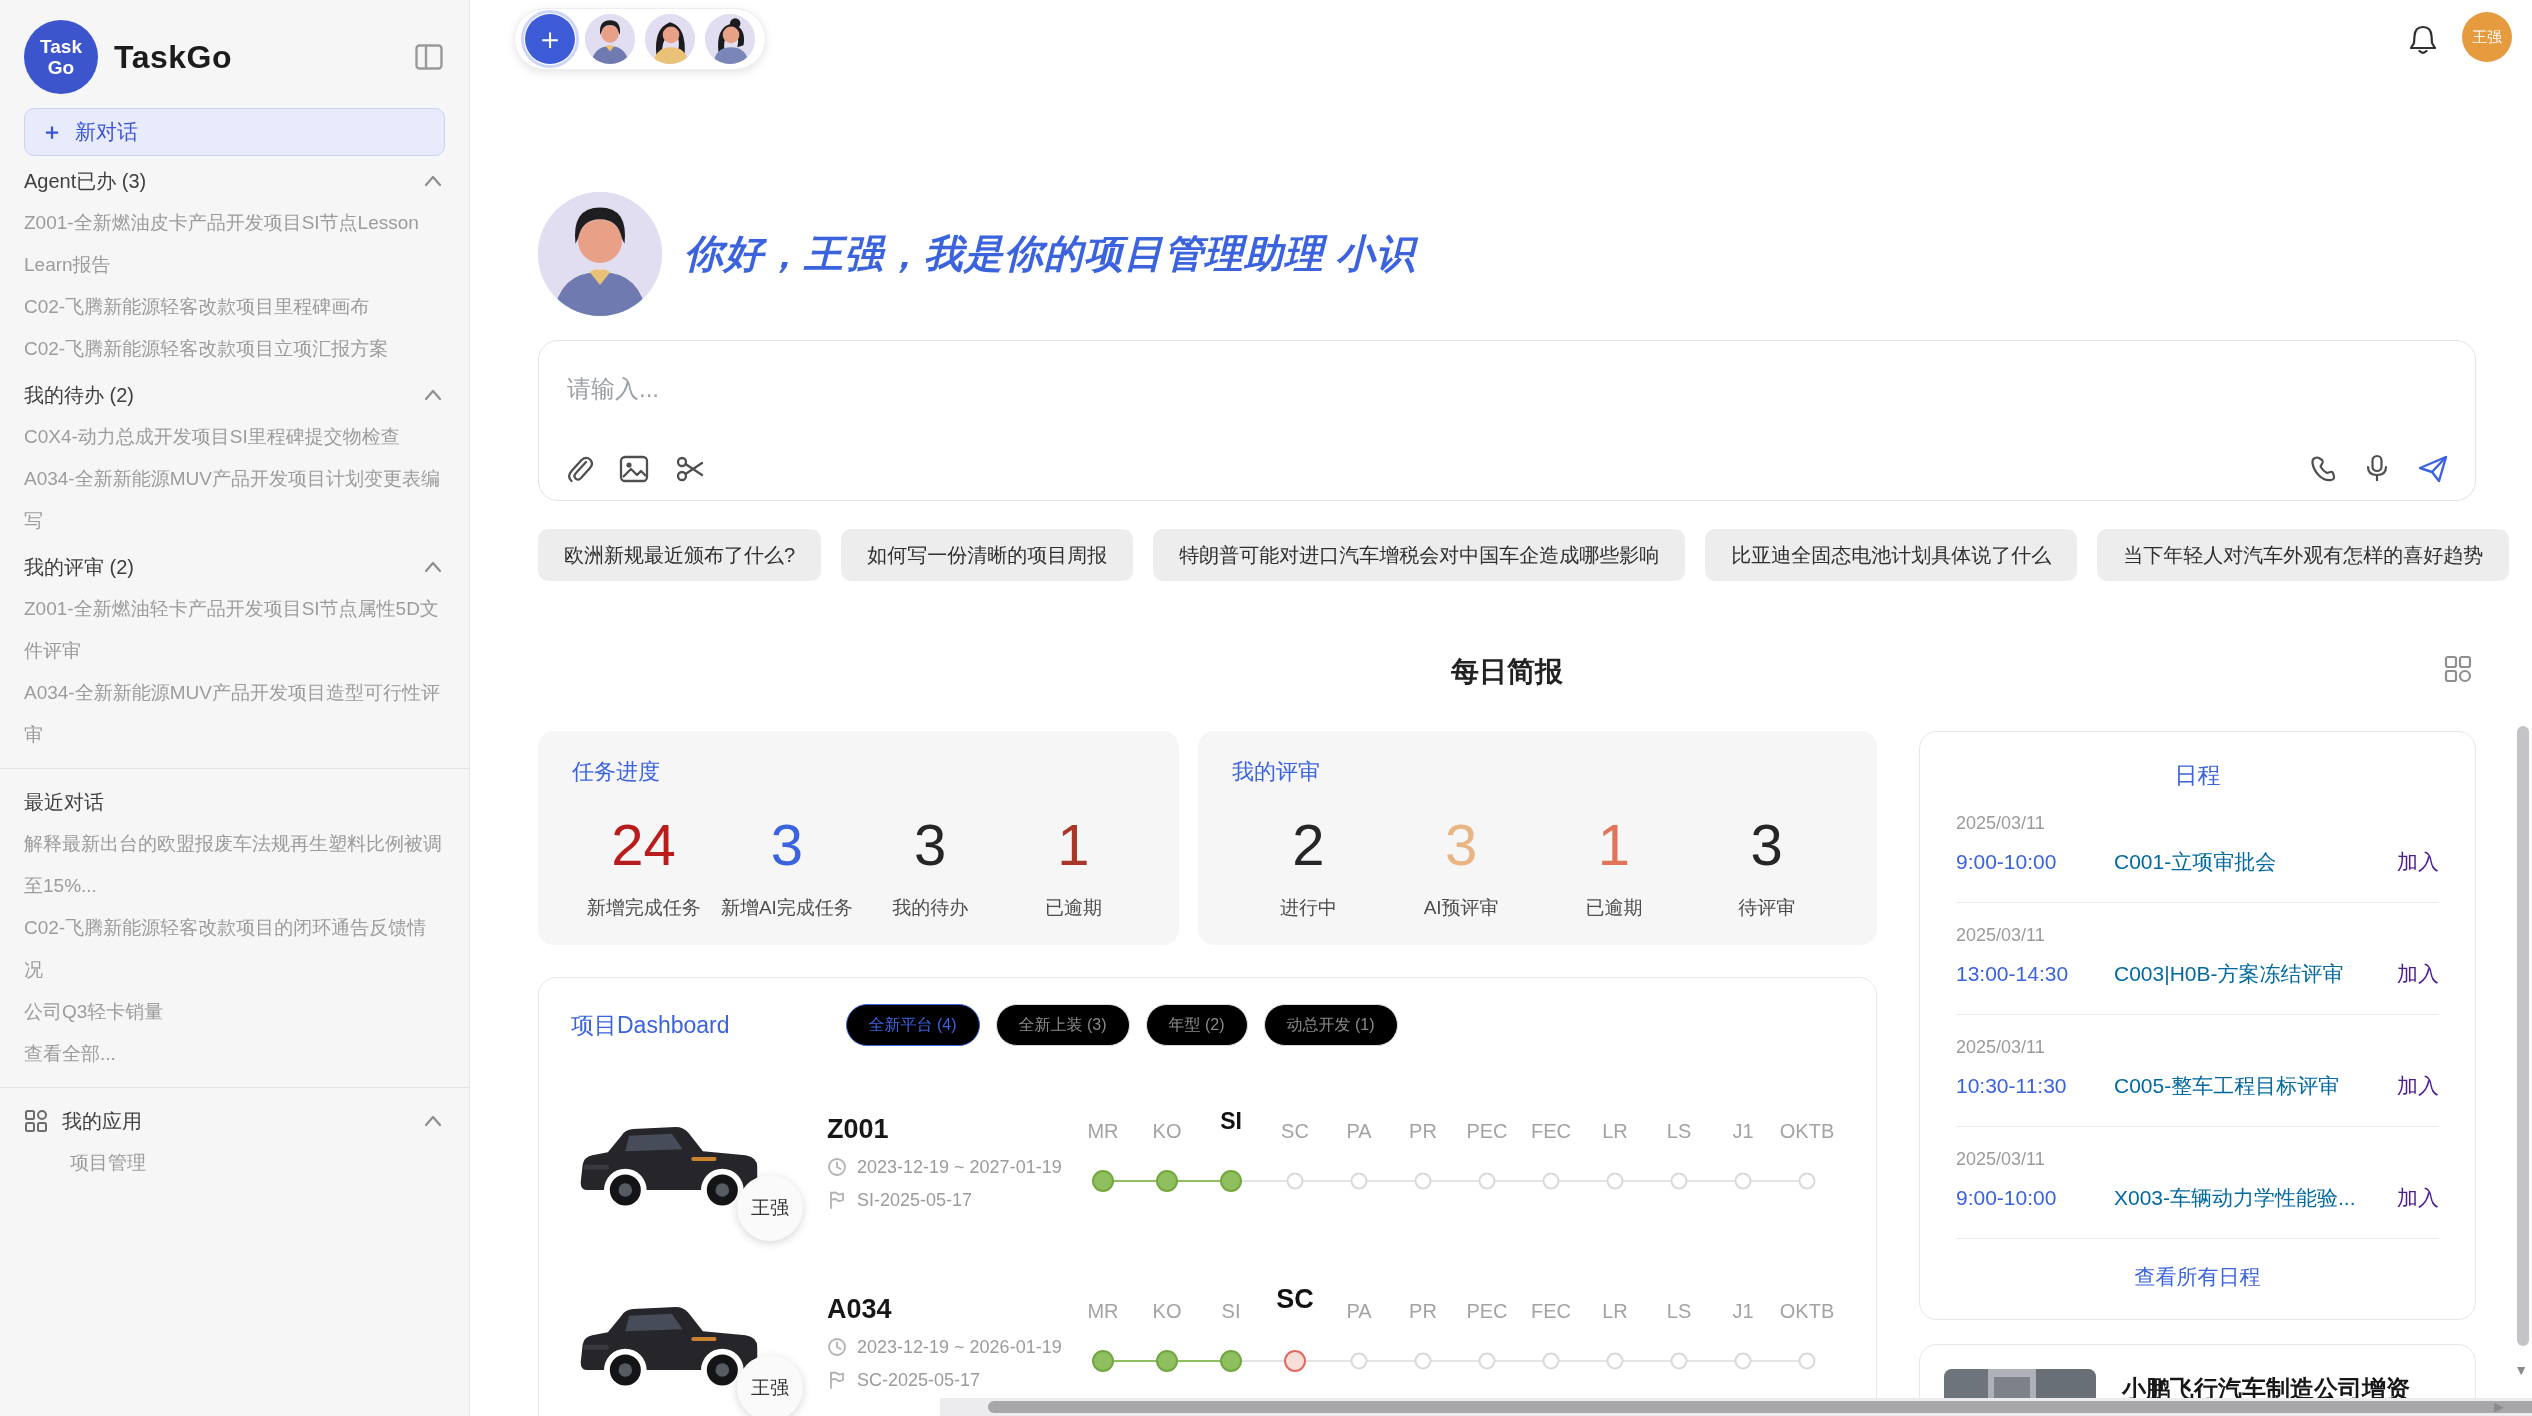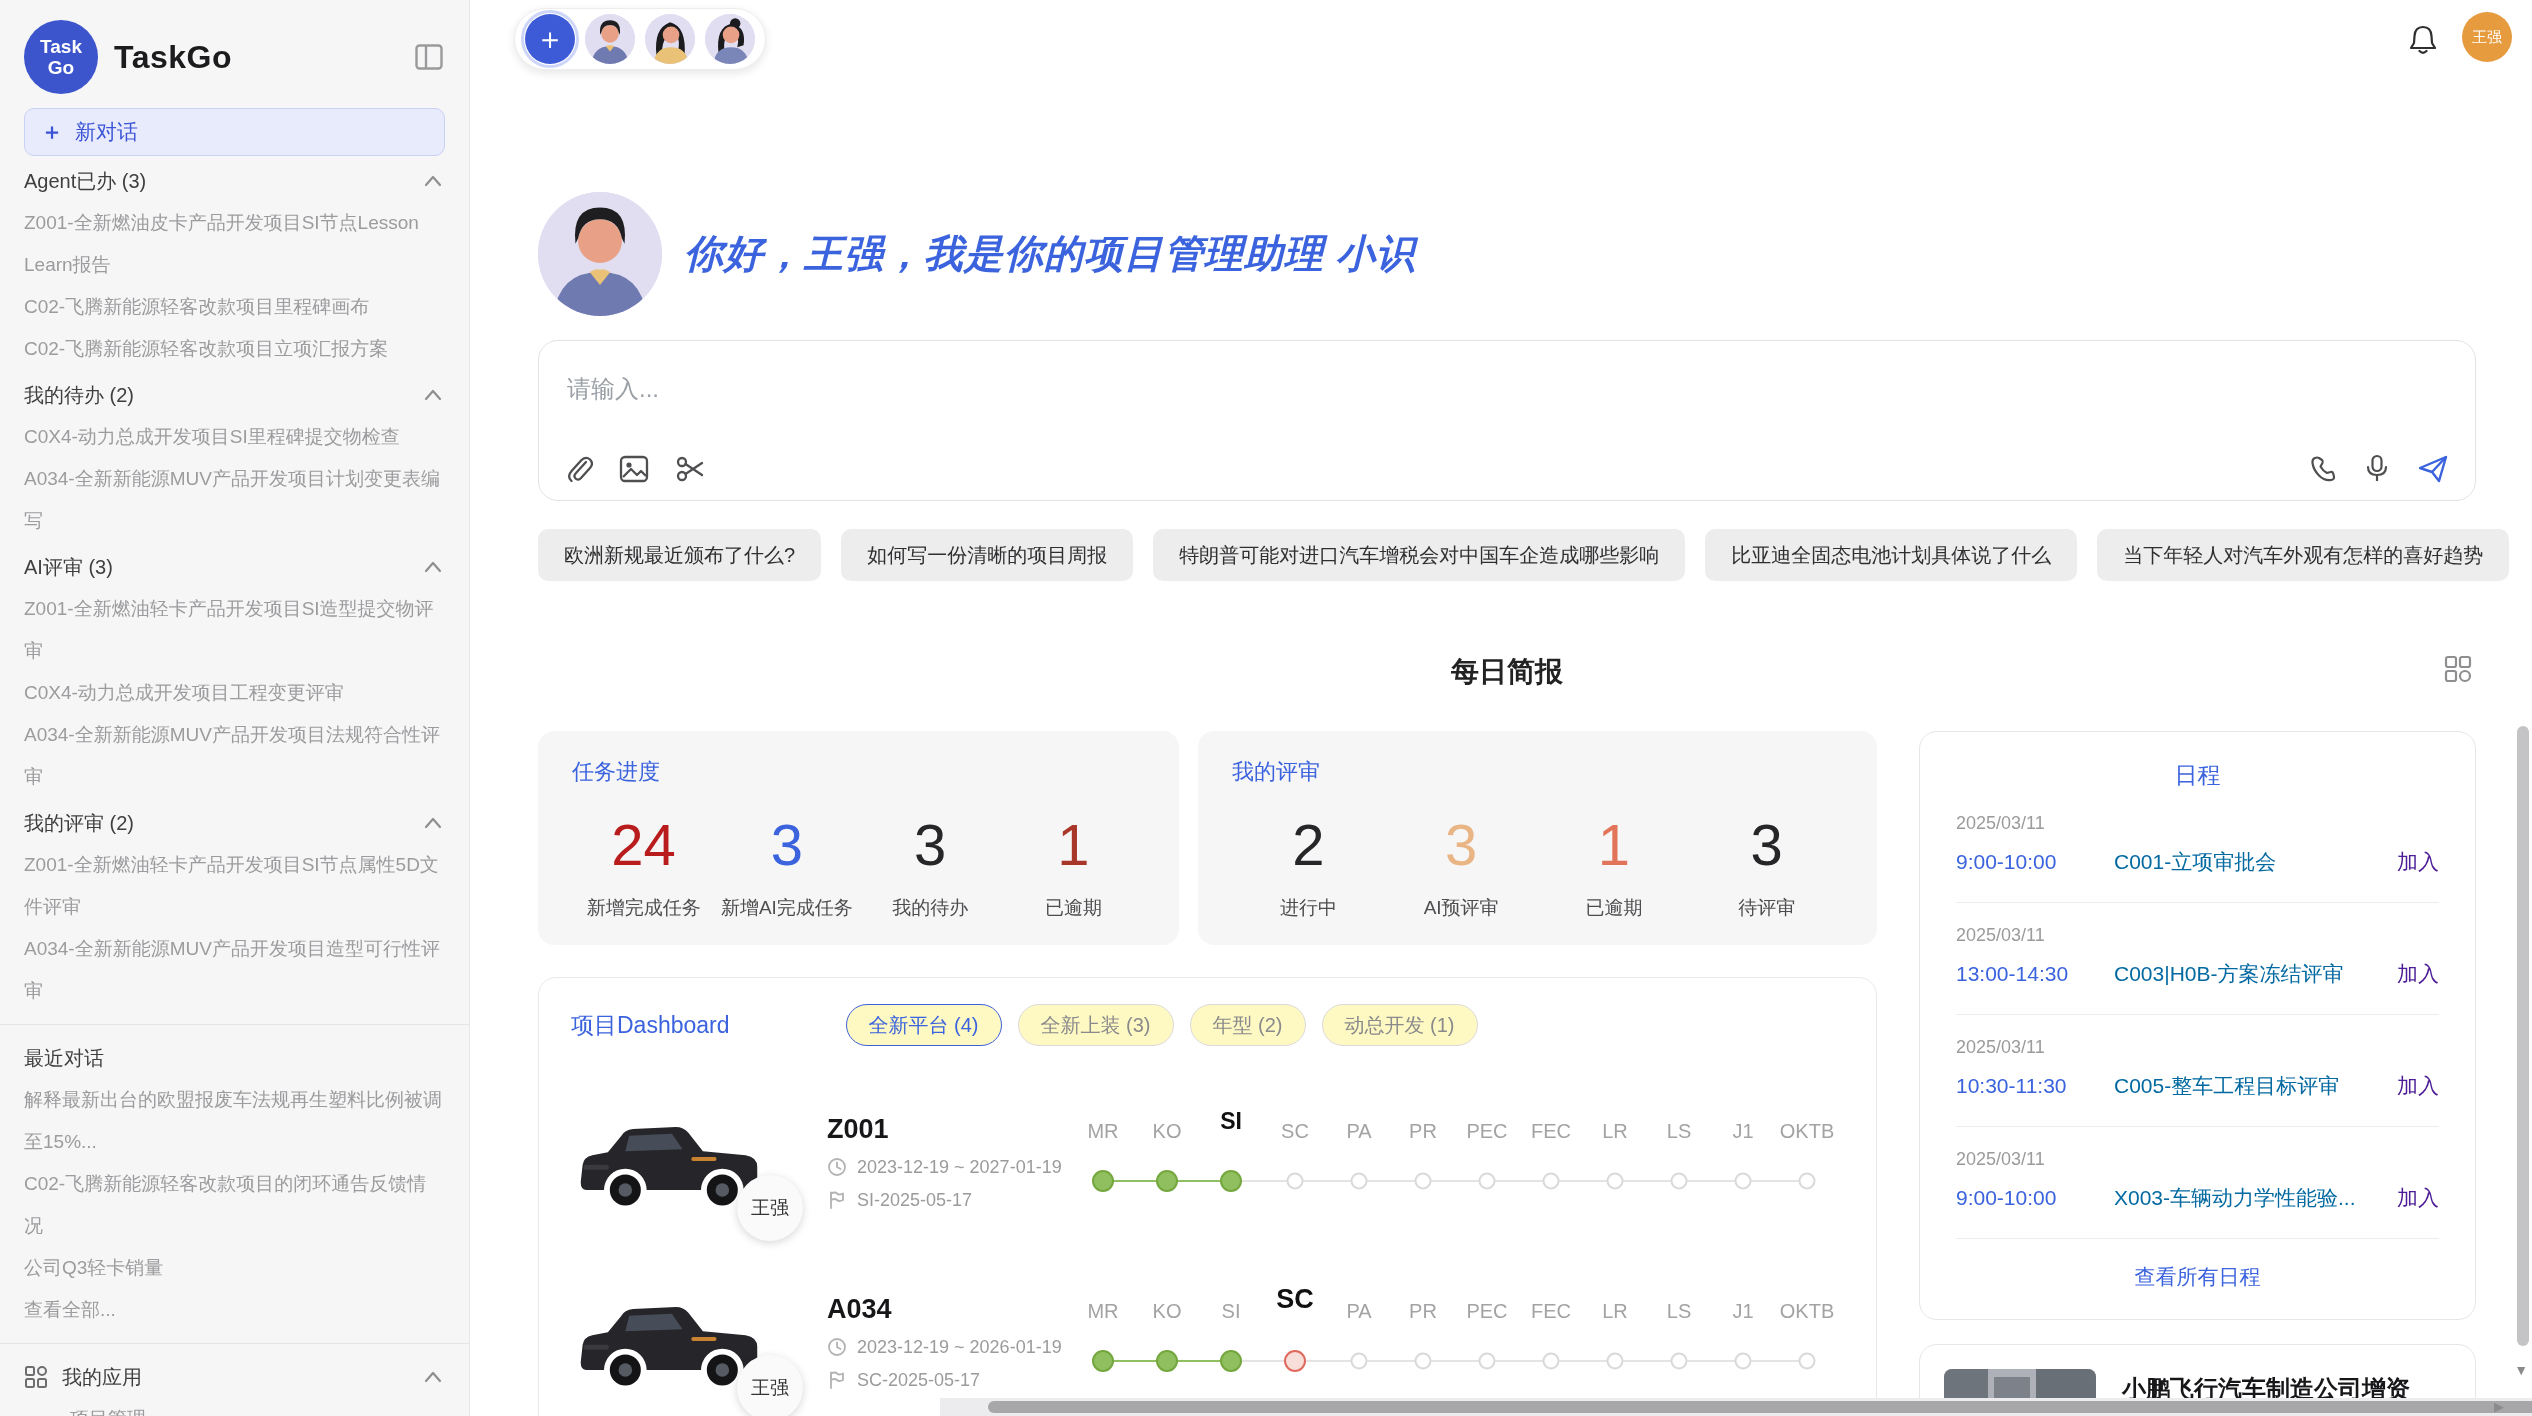--- a/index.html
+++ b/index.html
@@ -68,22 +68,22 @@
   .stat-title{color:#3b63dd;font-size:22px;}
   .stat-cols{display:flex;margin-top:26px;}
   .stat-col{flex:1;text-align:center;}
   .stat-val{font-size:58px;font-weight:500;line-height:64px;}
   .stat-label{margin-top:18px;font-size:19px;color:#4d4d4f;}
 
   .dash-card{margin-top:32px;border:1.5px solid #e8e8e9;border-radius:18px;padding:26px 32px;height:560px;background:#fff;}
   .dash-head{display:flex;align-items:center;}
   .dash-title{color:#3b63dd;font-size:23px;}
   .filters{display:flex;gap:16px;margin-left:116px;}
-  .filter-chip{height:42px;border-radius:999px;border:1.5px solid #dadadc;color:#8a8a8c;font-size:20px;
-               padding:10px 22px;display:flex;align-items:center;background:#fef9c3;cursor:pointer;}
+  .filter-chip{height:42px;border-radius:999px;border:1.5px solid #dadadc;color:#8a8a8c;font-size:16px;
+               padding:10px 22px;display:flex;align-items:center;background:#000000;cursor:pointer;}
   .filter-chip.active{border-color:#3b63dd;color:#3b63dd;}
 
   .proj-row{display:flex;align-items:center;margin-top:52px;}
   .truck-wrap{position:relative;width:206px;flex-shrink:0;}
   .owner-badge{position:absolute;right:-26px;bottom:-22px;width:66px;height:66px;border-radius:50%;background:#fafafa;
                box-shadow:0 2px 8px rgba(0,0,0,.16);display:flex;align-items:center;justify-content:center;
                font-size:19px;color:#333;}
   .proj-info{width:252px;margin-left:50px;flex-shrink:0;}
   .proj-code{font-size:27px;font-weight:700;color:#17171a;}
   .proj-meta{display:flex;align-items:center;gap:10px;margin-top:12px;color:#9b9b9d;font-size:18px;white-space:nowrap;}
@@ -203,31 +203,20 @@
             <span>我的待办 (2)</span>
             <svg width="24" height="18" viewBox="0 0 24 18">
               <polyline points="5,13 12,5 19,13" fill="none" stroke="#8f8f91" stroke-width="2.2" stroke-linejoin="round" stroke-linecap="round"></polyline>
             </svg>
           </div>
           <div class="sec-item">C0X4-动力总成开发项目SI里程碑提交物检查</div>
           <div class="sec-item">A034-全新新能源MUV产品开发项目计划变更表编写</div>
         </div>
         <div class="side-sec">
           <div class="srow sec-head">
-            <span>AI评审 (3)</span>
-            <svg width="24" height="18" viewBox="0 0 24 18">
-              <polyline points="5,13 12,5 19,13" fill="none" stroke="#8f8f91" stroke-width="2.2" stroke-linejoin="round" stroke-linecap="round"></polyline>
-            </svg>
-          </div>
-          <div class="sec-item">Z001-全新燃油轻卡产品开发项目SI造型提交物评审</div>
-          <div class="sec-item">C0X4-动力总成开发项目工程变更评审</div>
-          <div class="sec-item">A034-全新新能源MUV产品开发项目法规符合性评审</div>
-        </div>
-        <div class="side-sec">
-          <div class="srow sec-head">
             <span>我的评审 (2)</span>
             <svg width="24" height="18" viewBox="0 0 24 18">
               <polyline points="5,13 12,5 19,13" fill="none" stroke="#8f8f91" stroke-width="2.2" stroke-linejoin="round" stroke-linecap="round"></polyline>
             </svg>
           </div>
           <div class="sec-item">Z001-全新燃油轻卡产品开发项目SI节点属性5D文件评审</div>
           <div class="sec-item">A034-全新新能源MUV产品开发项目造型可行性评审</div>
         </div>
       </div>
     <div class="divider"></div>

